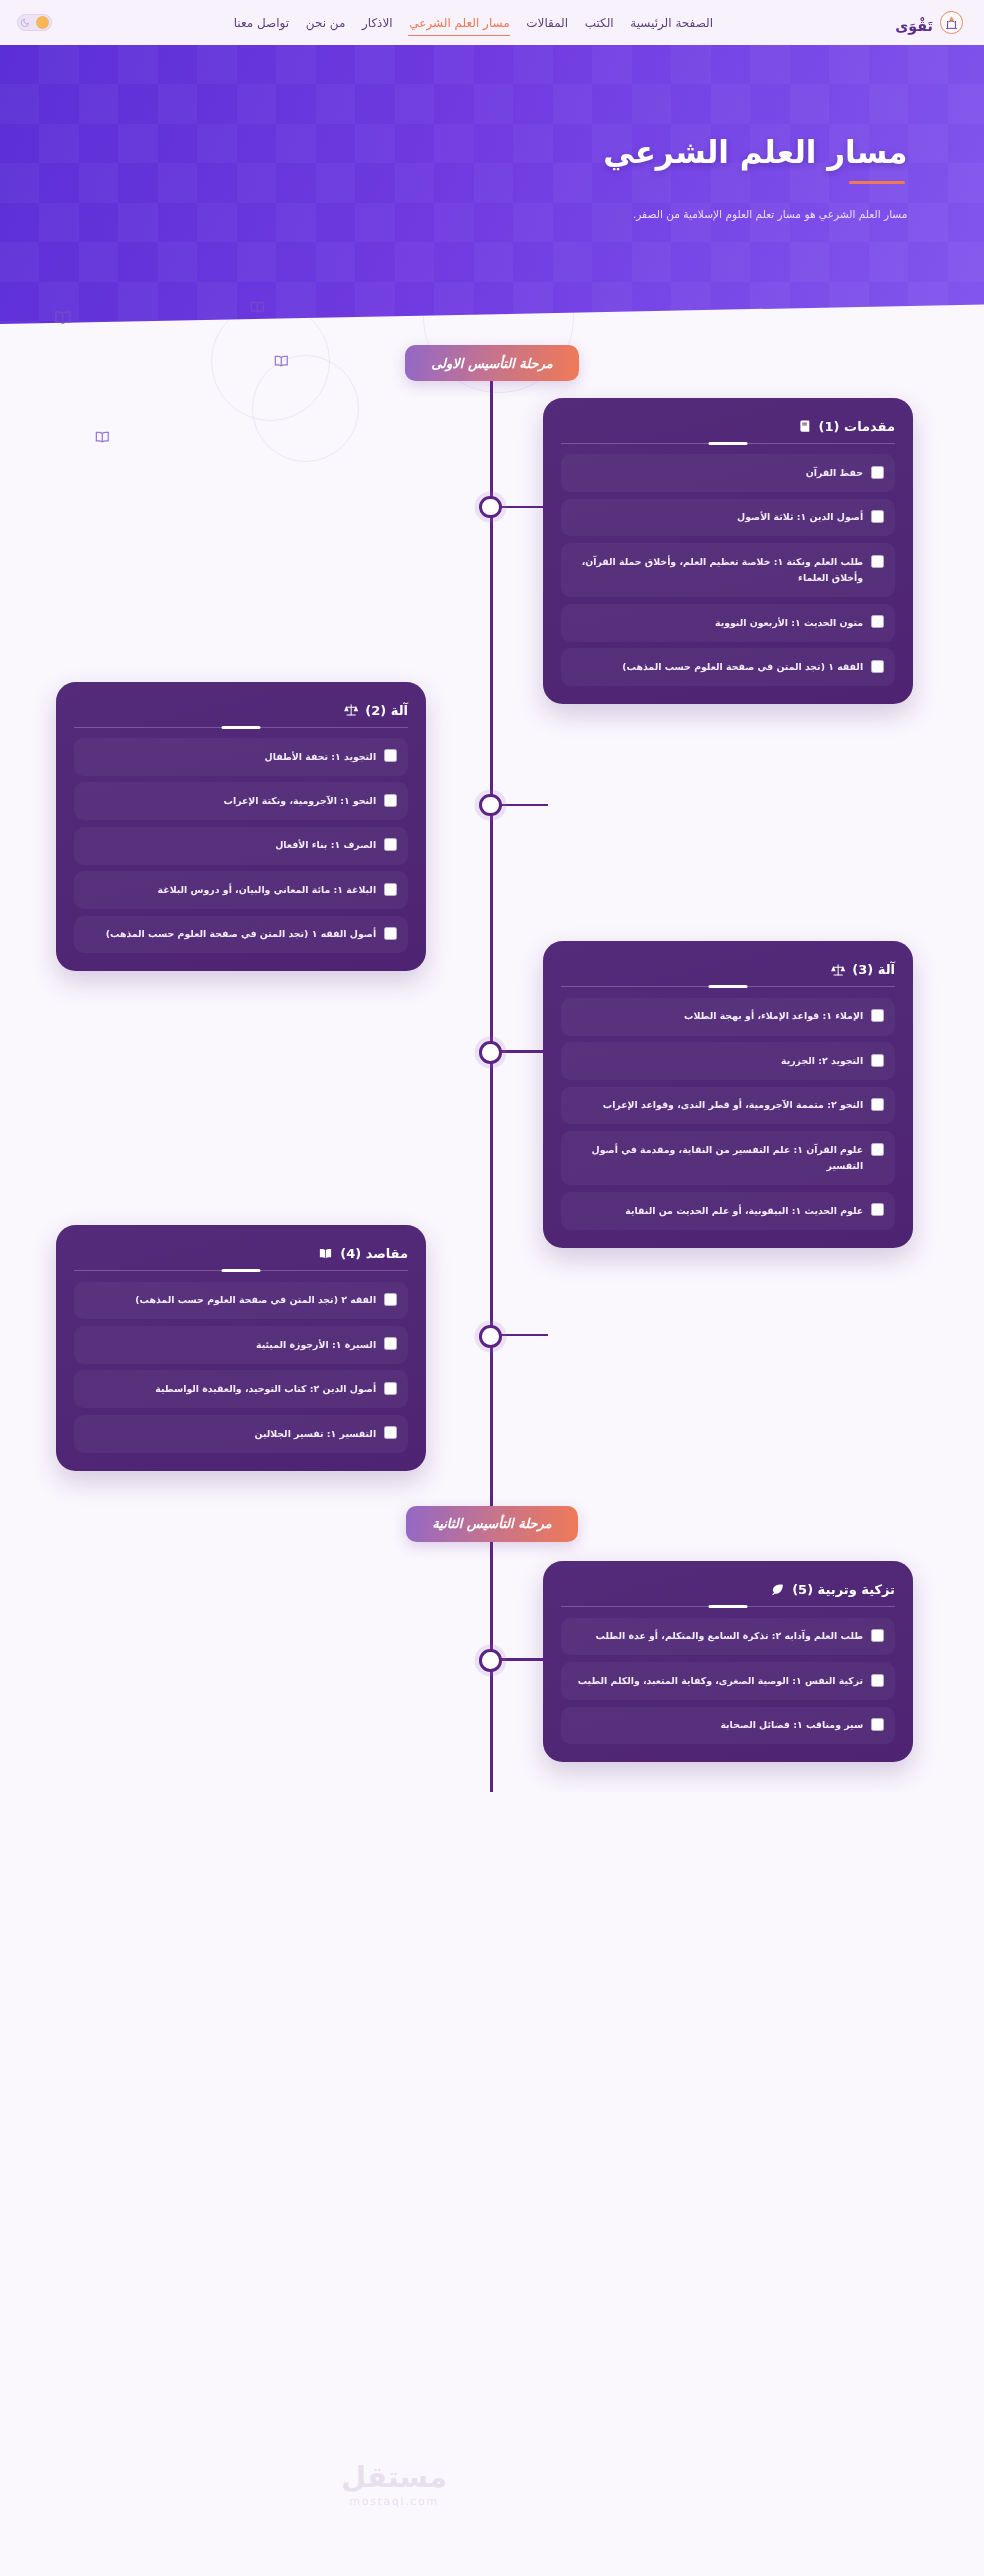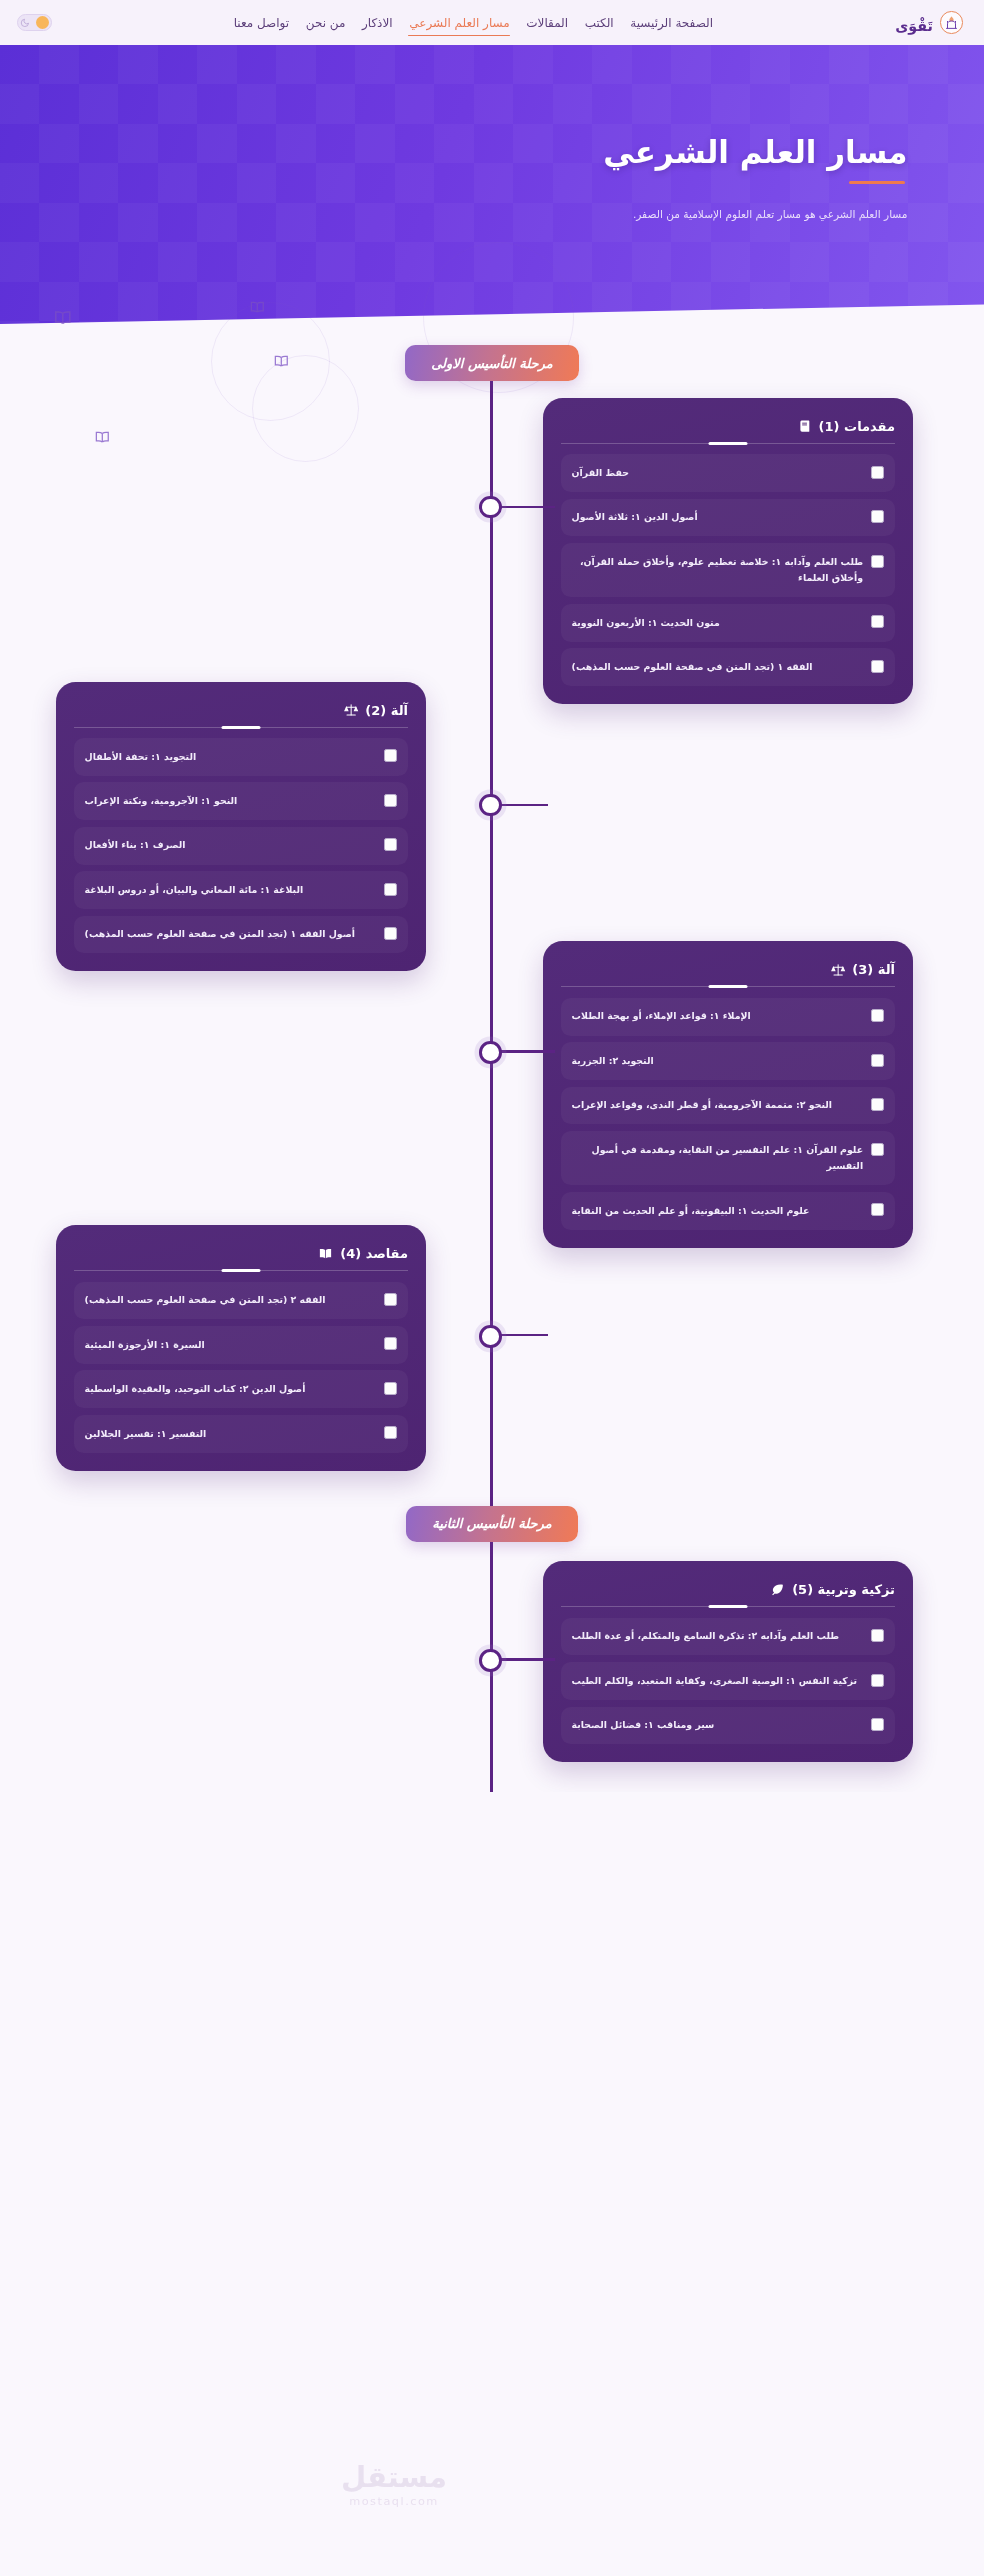--- a/index.html
+++ b/index.html
@@ -172,21 +172,20 @@
     content:""; position:absolute; left:50%; transform:translateX(-50%);
     top:-1.1px; width: 39px; height: 3px; background:#fff; border-radius:2.3px;
   }
   .task {
     display: flex; align-items: flex-start; gap: 8.3px;
     background: rgba(255,255,255,.045);
     border-radius: 9.8px;
     padding: 10.6px 10.6px;
     margin-bottom: 6.8px;
     cursor: pointer;
-    justify-content: space-between;
   }
   .task:last-child { margin-bottom: 0; }
   .checkbox {
     flex: 0 0 auto;
     width: 13px; height: 13px;
     background: #fdfdfd;
     border: 0.8px solid #b9aecb;
     border-radius: 2.3px;
     margin-top: 0.8px;
     cursor: pointer;
@@ -314,21 +313,21 @@
       <div class="task">
         <span class="checkbox"></span>
         <span class="task-label">حفظ القرآن</span>
       </div>
       <div class="task">
         <span class="checkbox"></span>
         <span class="task-label">أصول الدين ١: ثلاثة الأصول</span>
       </div>
       <div class="task">
         <span class="checkbox"></span>
-        <span class="task-label">طلب العلم وآدابه ١: خلاصة تعظيم علوم، وأخلاق حملة القرآن، وأخلاق العلماء</span>
+        <span class="task-label">طلب العلم ونكتة ١: خلاصة تعظيم العلم، وأخلاق حملة القرآن، وأخلاق العلماء</span>
       </div>
       <div class="task">
         <span class="checkbox"></span>
         <span class="task-label">متون الحديث ١: الأربعون النووية</span>
       </div>
       <div class="task">
         <span class="checkbox"></span>
         <span class="task-label">الفقه ١ (تجد المتن في صفحة العلوم حسب المذهب)</span>
       </div>
     </div>

